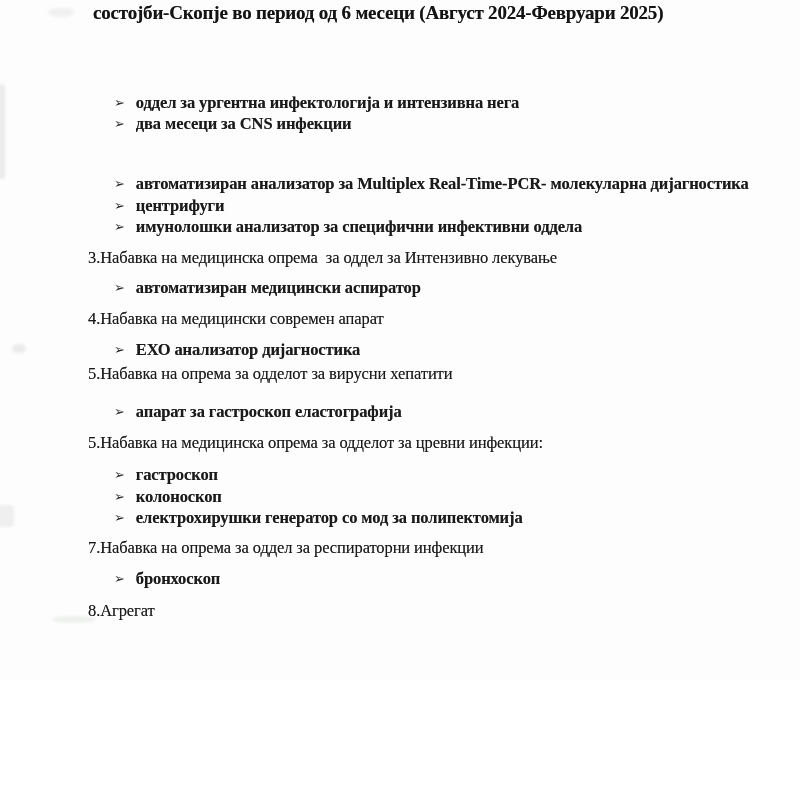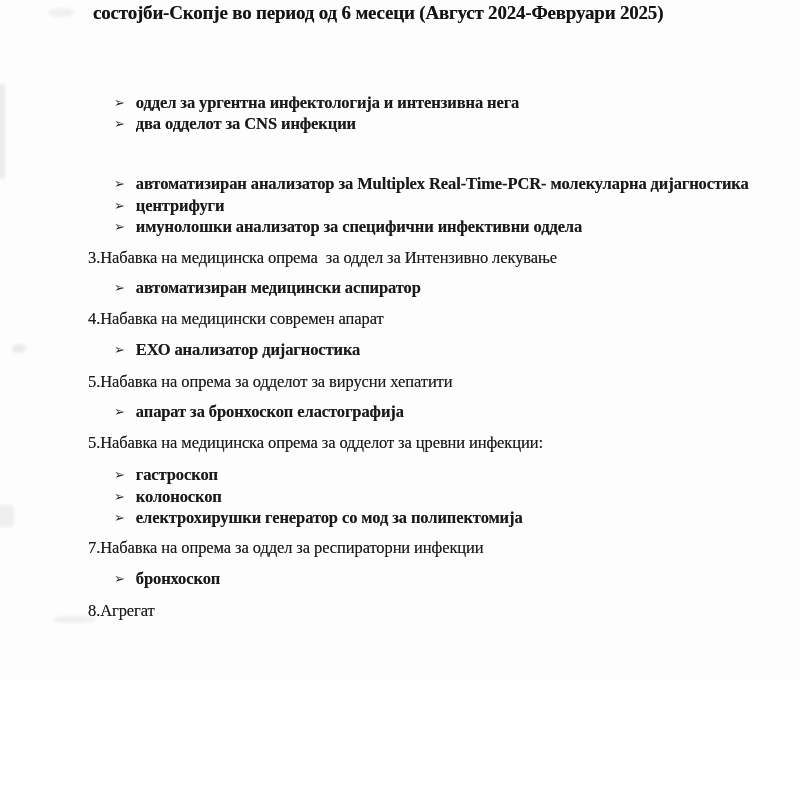--- a/index.html
+++ b/index.html
@@ -69,21 +69,21 @@
 <div class="page">
 
   <div class="line doc-title" style="top:2px">состојби-Скопје во период од 6 месеци (Август 2024-Февруари 2025)</div>
 
   <div class="line bullet" style="top:93px">
     <span class="arrow">➢</span>
     <span class="btext">оддел за ургентна инфектологија и интензивна нега</span>
   </div>
   <div class="line bullet" style="top:114px">
     <span class="arrow">➢</span>
-    <span class="btext">два одделот за CNS инфекции</span>
+    <span class="btext">два месеци за CNS инфекции</span>
   </div>
 
   <div class="line bullet" style="top:174px">
     <span class="arrow">➢</span>
     <span class="btext">автоматизиран анализатор за Multiplex Real-Time-PCR- молекуларна дијагностика</span>
   </div>
   <div class="line bullet" style="top:196px">
     <span class="arrow">➢</span>
     <span class="btext">центрифуги</span>
   </div>
@@ -97,24 +97,24 @@
     <span class="arrow">➢</span>
     <span class="btext">автоматизиран медицински аспиратор</span>
   </div>
 
   <div class="line heading" style="top:309px">4.Набавка на медицински современ апарат</div>
   <div class="line bullet" style="top:340px">
     <span class="arrow">➢</span>
     <span class="btext">ЕХО анализатор дијагностика</span>
   </div>
 
-  <div class="line heading" style="top:372px">5.Набавка на опрема за одделот за вирусни хепатити</div>
+  <div class="line heading" style="top:364px">5.Набавка на опрема за одделот за вирусни хепатити</div>
   <div class="line bullet" style="top:402px">
     <span class="arrow">➢</span>
-    <span class="btext">апарат за бронхоскоп еластографија</span>
+    <span class="btext">апарат за гастроскоп еластографија</span>
   </div>
 
   <div class="line heading" style="top:433px">5.Набавка на медицинска опрема за одделот за цревни инфекции:</div>
   <div class="line bullet" style="top:465px">
     <span class="arrow">➢</span>
     <span class="btext">гастроскоп</span>
   </div>
   <div class="line bullet" style="top:487px">
     <span class="arrow">➢</span>
     <span class="btext">колоноскоп</span>

